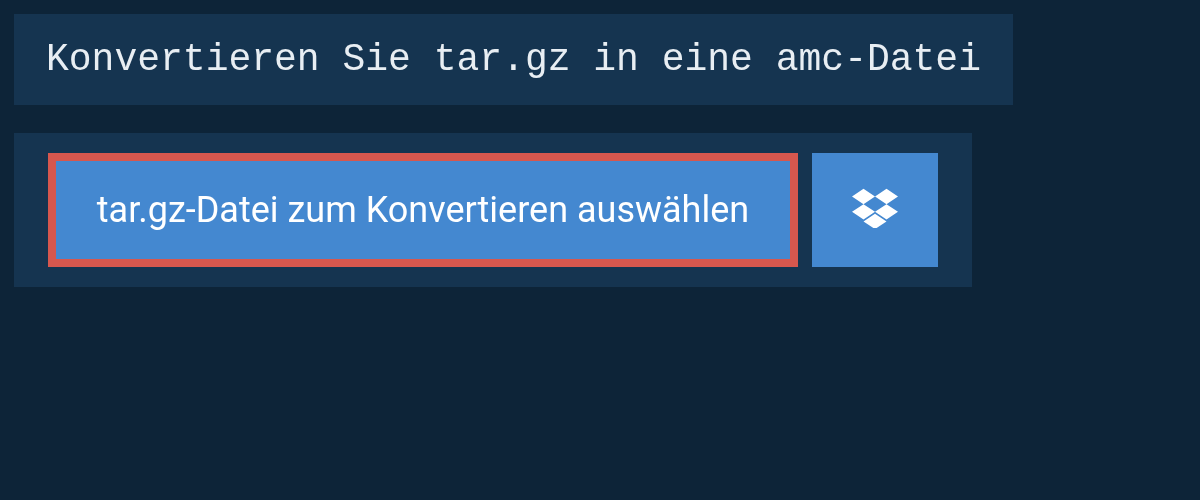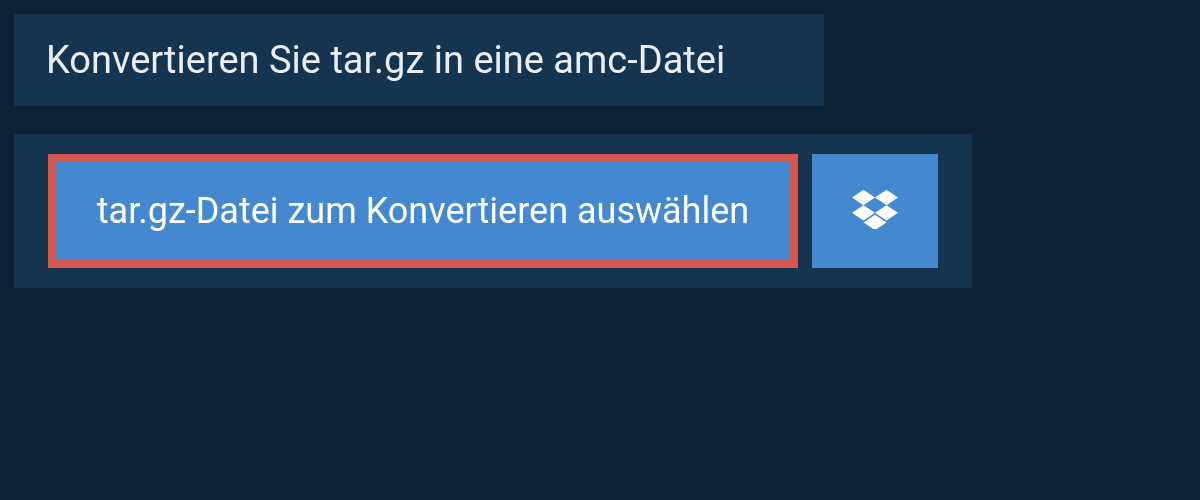--- a/index.html
+++ b/index.html
@@ -22,20 +22,21 @@
       padding: 24px 32px;
       display: inline-block;
       margin-top: 14px;
       margin-left: 14px;
       min-width: 810px;
     }
     .header-title {
       color: #e8eef3;
       font-size: 38px;
       font-weight: 400;
+      font-family: Liberation Mono, monospace;
     }
     .upload-panel {
       background: #153450;
       margin: 28px 14px 0 14px;
       padding: 20px 34px;
       display: flex;
       gap: 14px;
       align-items: stretch;
       width: 958px;
     }

